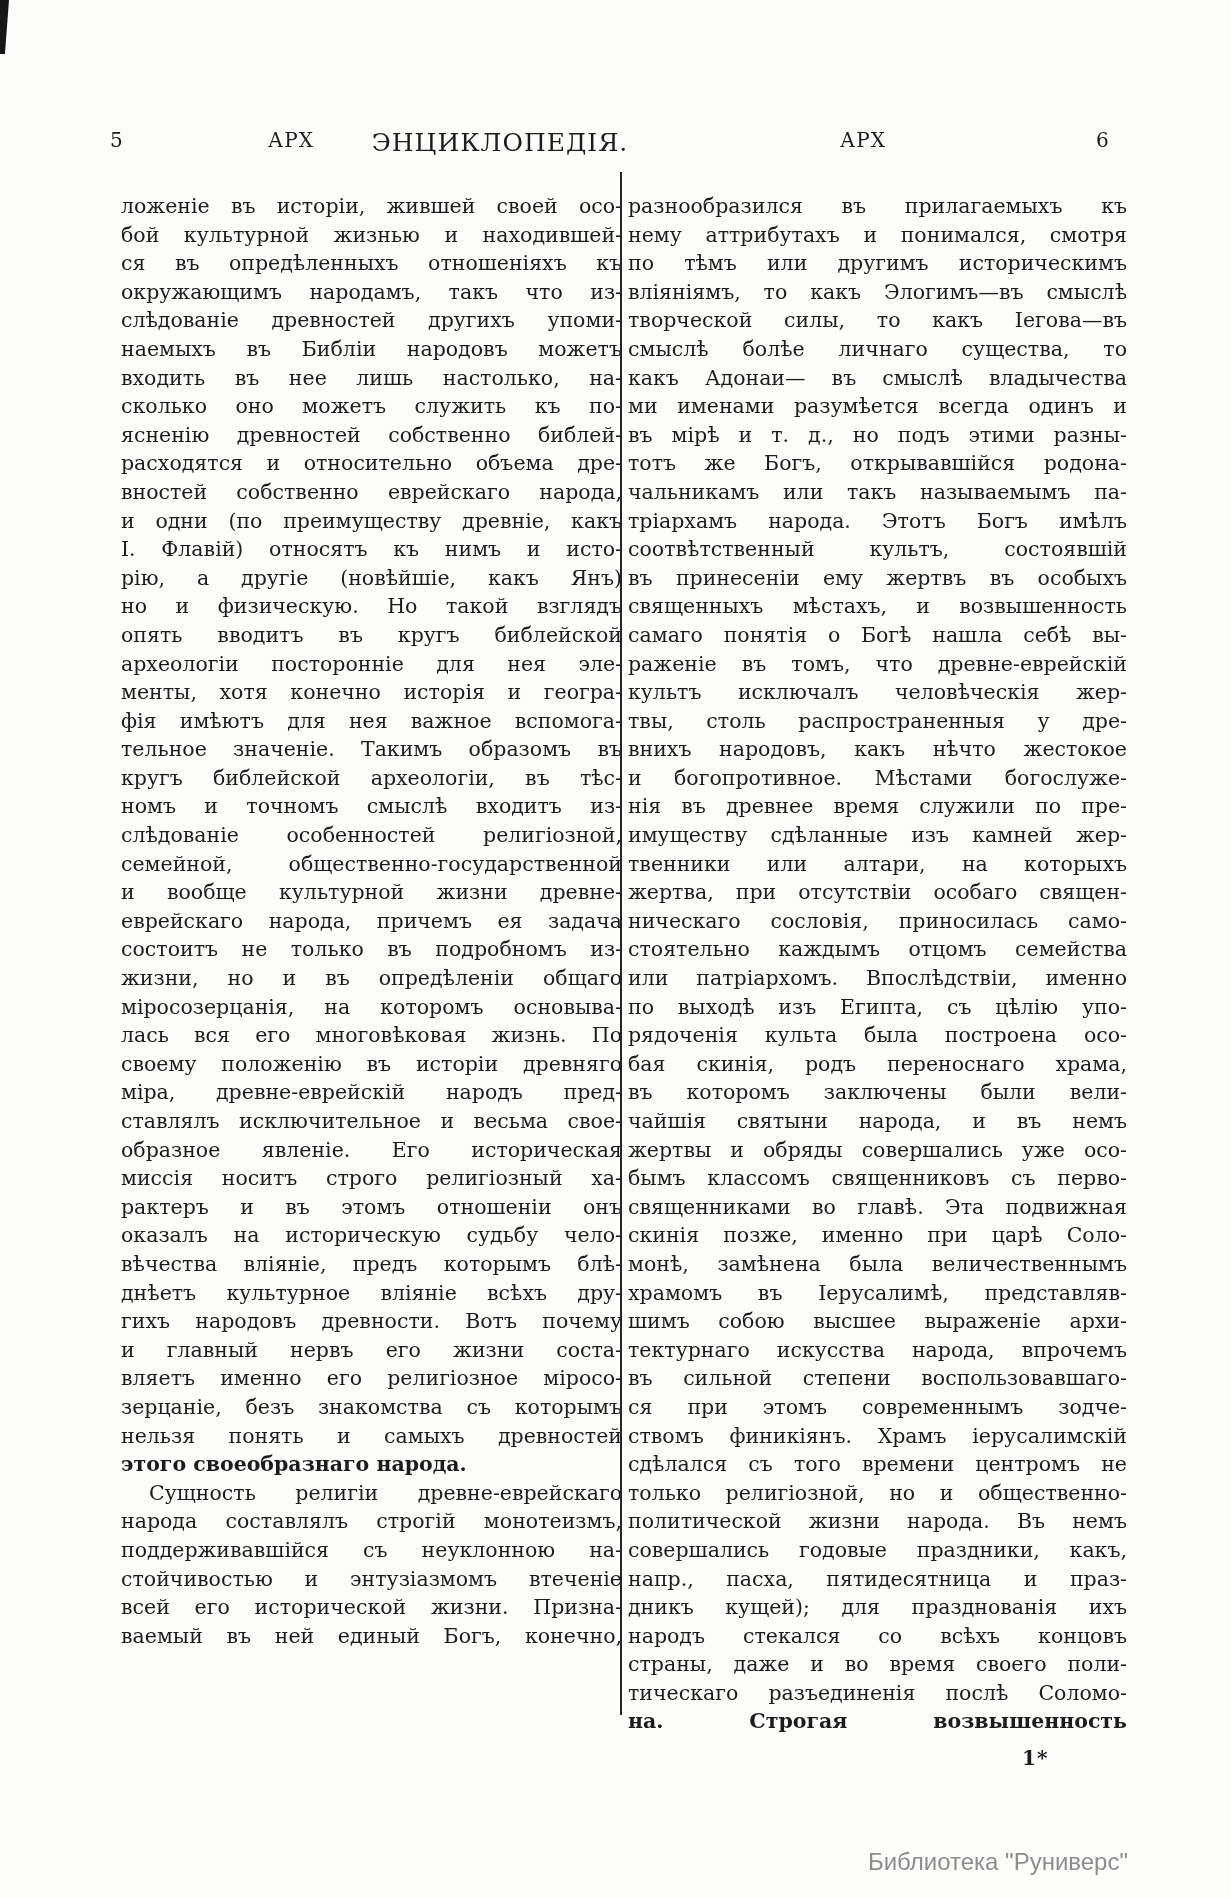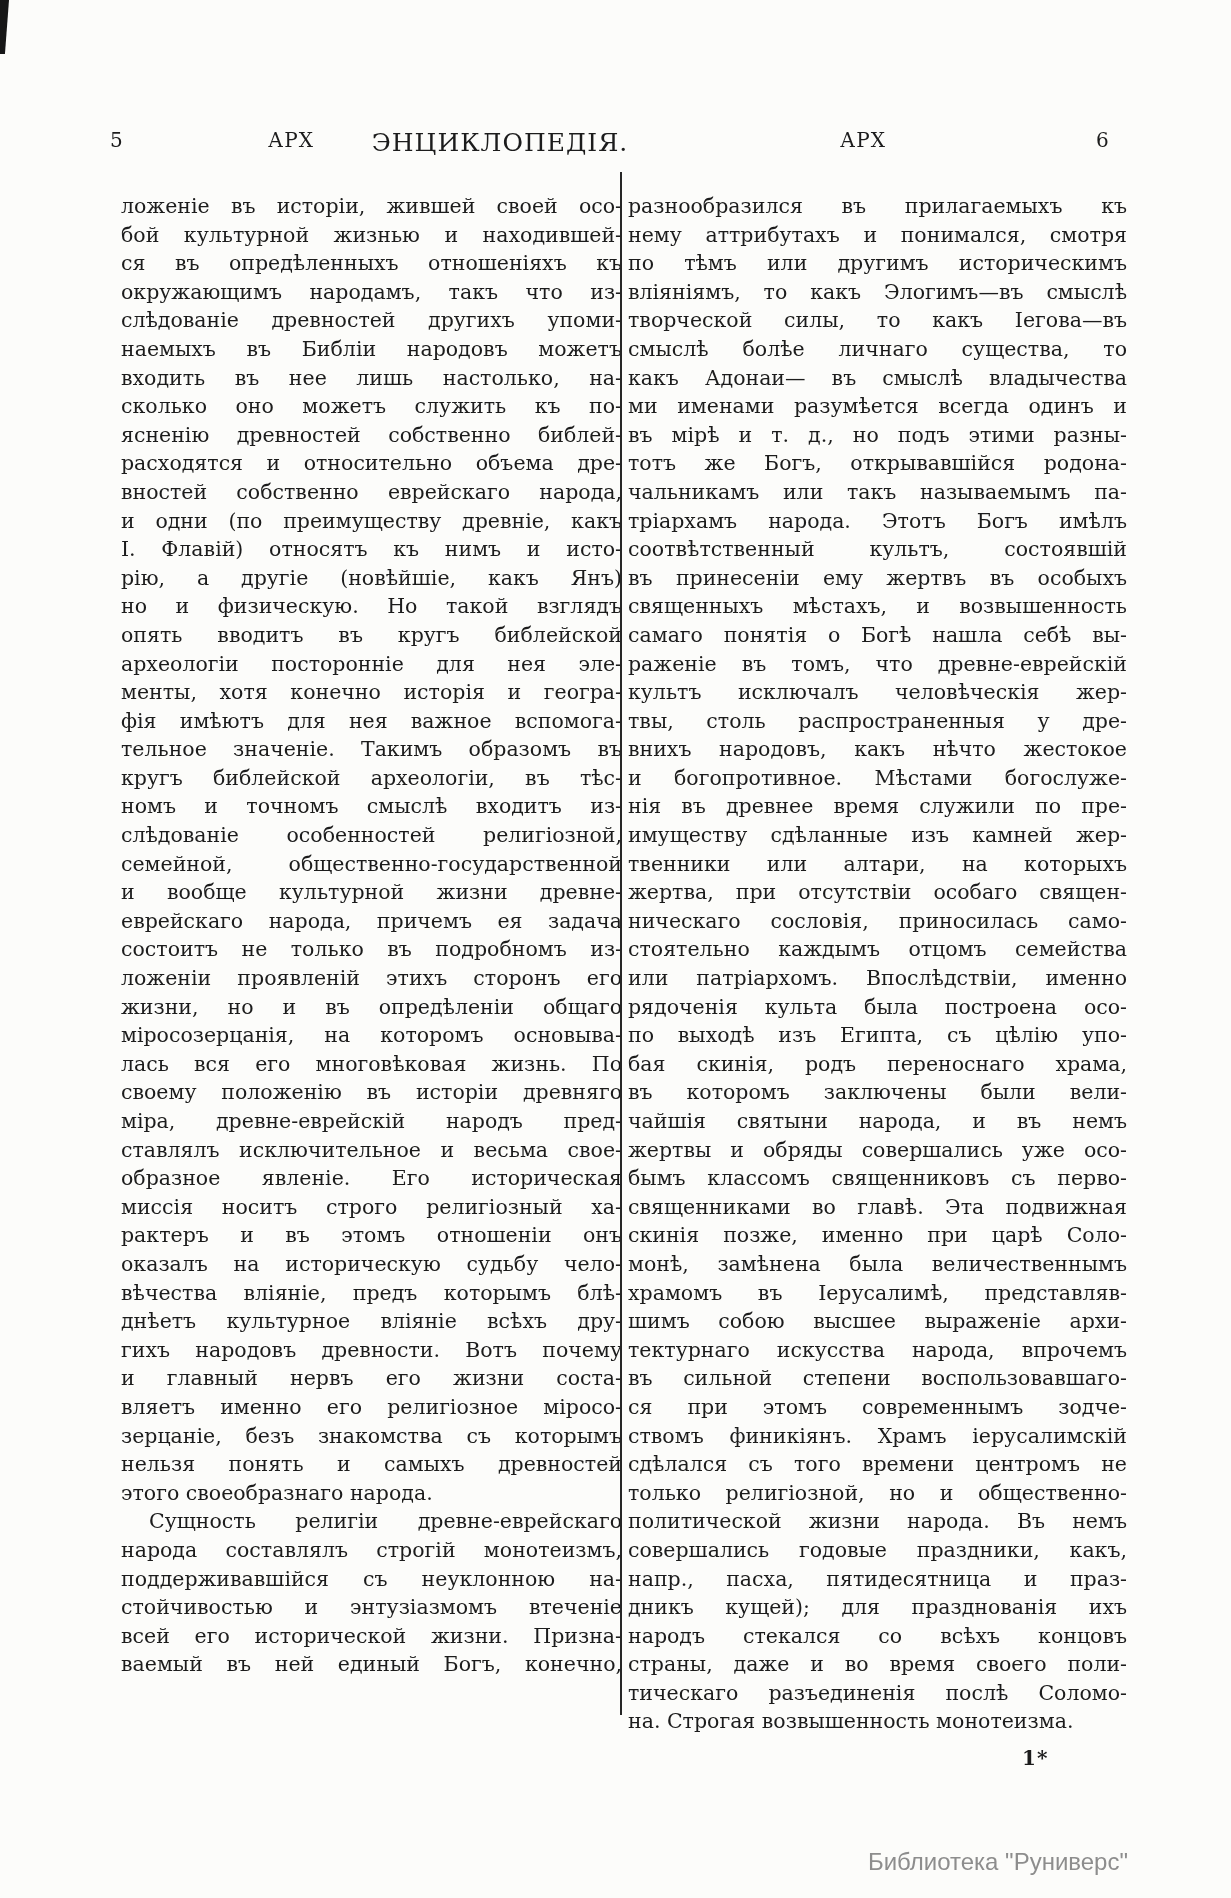--- a/index.html
+++ b/index.html
@@ -49,21 +49,21 @@
   .column-left  { left: 121px; width: 501px; }
   .column-right { left: 628px; width: 499px; }
   .line {
     height: 28.6px;
     overflow: hidden;
     text-align: justify;
     text-align-last: justify;
     white-space: normal;
   }
   .line.indent { text-indent: 28px; }
-  .line.para-end { text-align-last: left; }
+  .line.para-end { text-align-last: left; font-weight: bold; }
 
   .divider {
     position: absolute;
     left: 620px;
     top: 172px;
     width: 2px;
     height: 1543px;
     background: #262626;
   }
   .signature-mark {
@@ -120,21 +120,20 @@
       <div class="line">менты, хотя конечно исторія и геогра-</div>
       <div class="line">фія имѣютъ для нея важное вспомога-</div>
       <div class="line">тельное значеніе. Такимъ образомъ въ</div>
       <div class="line">кругъ библейской археологіи, въ тѣс-</div>
       <div class="line">номъ и точномъ смыслѣ входитъ из-</div>
       <div class="line">слѣдованіе особенностей религіозной,</div>
       <div class="line">семейной, общественно-государственной</div>
       <div class="line">и вообще культурной жизни древне-</div>
       <div class="line">еврейскаго народа, причемъ ея задача</div>
       <div class="line">состоитъ не только въ подробномъ из-</div>
-      <div class="line">ложеніи проявленій этихъ сторонъ его</div>
       <div class="line">жизни, но и въ опредѣленіи общаго</div>
       <div class="line">міросозерцанія, на которомъ основыва-</div>
       <div class="line">лась вся его многовѣковая жизнь. По</div>
       <div class="line">своему положенію въ исторіи древняго</div>
       <div class="line">міра, древне-еврейскій народъ пред-</div>
       <div class="line">ставлялъ исключительное и весьма свое-</div>
       <div class="line">образное явленіе. Его историческая</div>
       <div class="line">миссія носитъ строго религіозный ха-</div>
       <div class="line">рактеръ и въ этомъ отношеніи онъ</div>
       <div class="line">оказалъ на историческую судьбу чело-</div>
@@ -178,22 +177,22 @@
       <div class="line">твы, столь распространенныя у дре-</div>
       <div class="line">внихъ народовъ, какъ нѣчто жестокое</div>
       <div class="line">и богопротивное. Мѣстами богослуже-</div>
       <div class="line">нія въ древнее время служили по пре-</div>
       <div class="line">имуществу сдѣланные изъ камней жер-</div>
       <div class="line">твенники или алтари, на которыхъ</div>
       <div class="line">жертва, при отсутствіи особаго священ-</div>
       <div class="line">ническаго сословія, приносилась само-</div>
       <div class="line">стоятельно каждымъ отцомъ семейства</div>
       <div class="line">или патріархомъ. Впослѣдствіи, именно</div>
+      <div class="line">по выходѣ изъ Египта, съ цѣлію упо-</div>
       <div class="line">рядоченія культа была построена осо-</div>
-      <div class="line">по выходѣ изъ Египта, съ цѣлію упо-</div>
       <div class="line">бая скинія, родъ переноснаго храма,</div>
       <div class="line">въ которомъ заключены были вели-</div>
       <div class="line">чайшія святыни народа, и въ немъ</div>
       <div class="line">жертвы и обряды совершались уже осо-</div>
       <div class="line">бымъ классомъ священниковъ съ перво-</div>
       <div class="line">священниками во главѣ. Эта подвижная</div>
       <div class="line">скинія позже, именно при царѣ Соло-</div>
       <div class="line">монѣ, замѣнена была величественнымъ</div>
       <div class="line">храмомъ въ Іерусалимѣ, представляв-</div>
       <div class="line">шимъ собою высшее выраженіе архи-</div>

